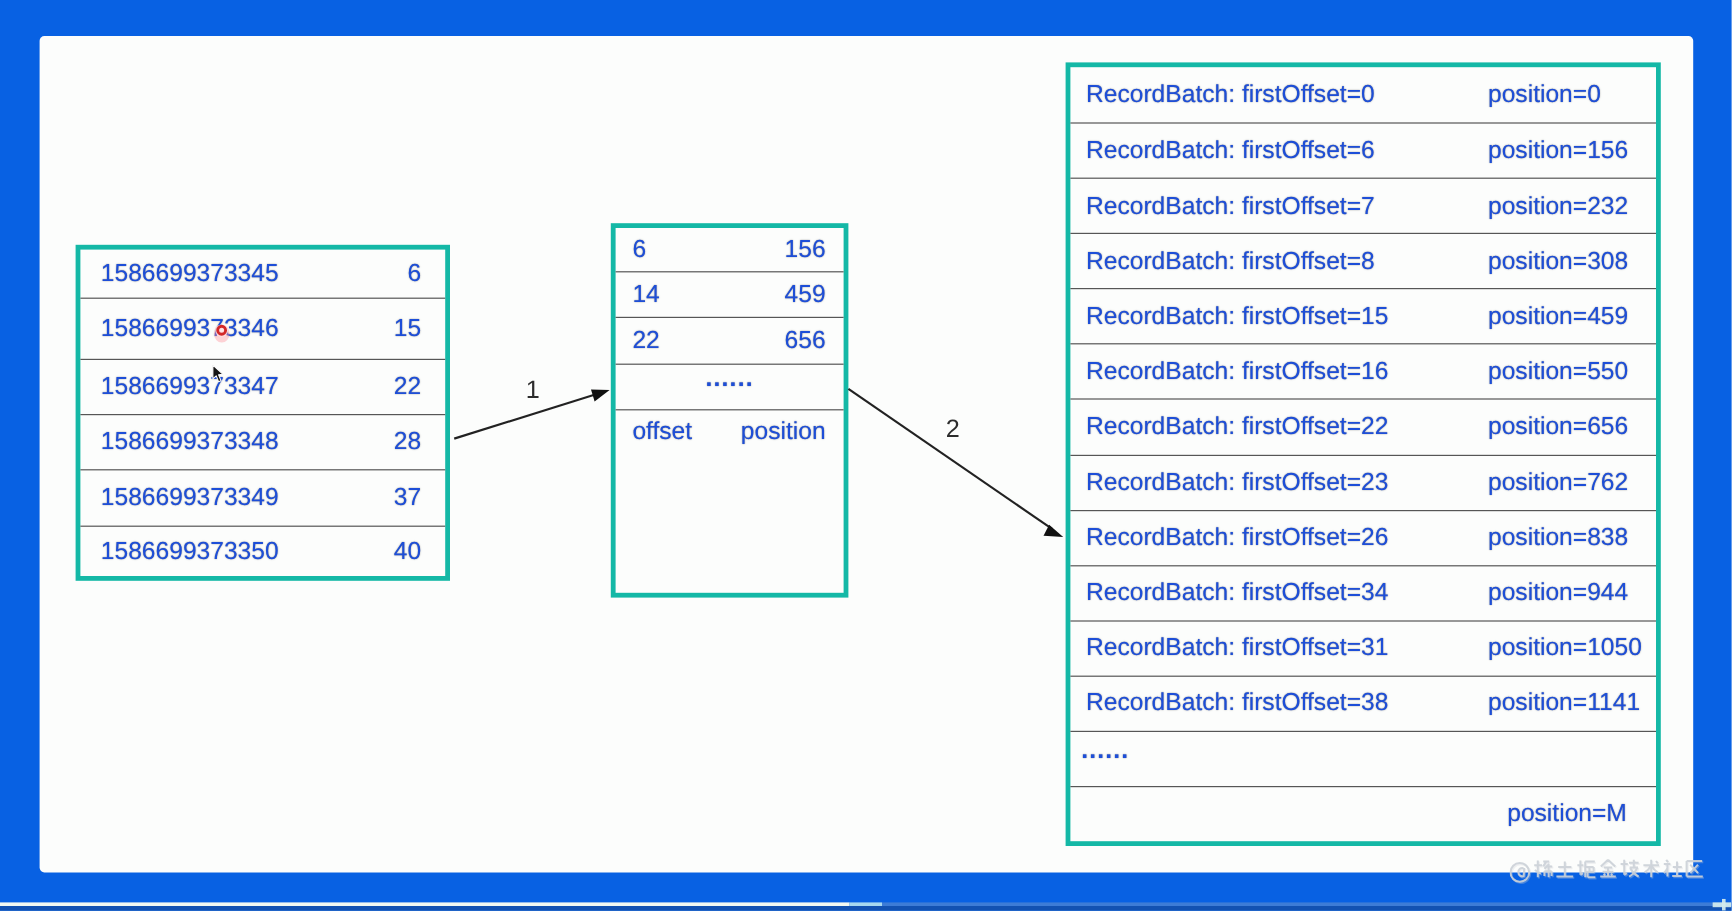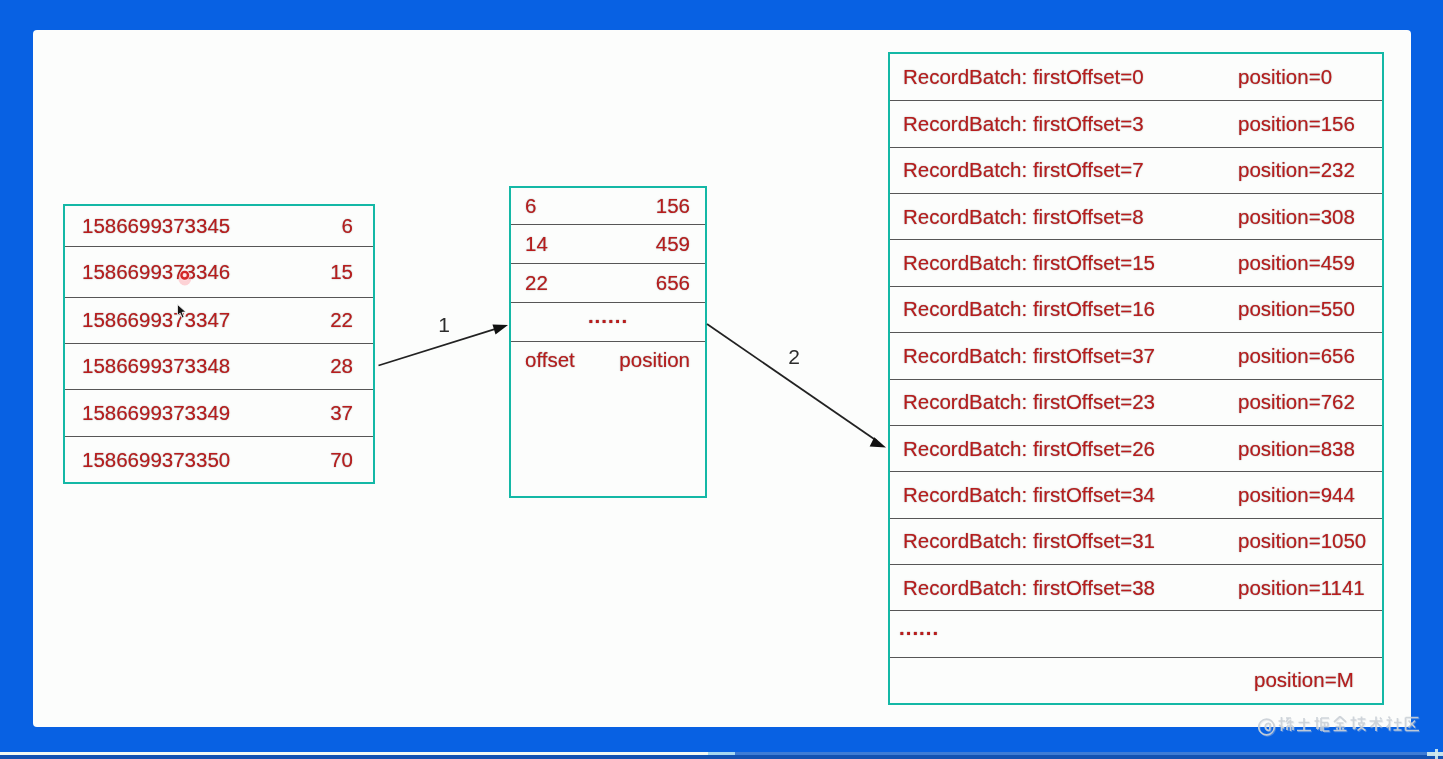--- a/index.html
+++ b/index.html
@@ -1,19 +1,19 @@
 <!DOCTYPE html>
 <html><head>
 <meta charset="utf-8">
 <style>
 html,body{margin:0;padding:0}
 body{width:1443px;height:759px;background:#0861e3;position:relative;overflow:hidden;
      font-family:"Liberation Sans",sans-serif}
 #stage{position:absolute;left:33px;top:30px;width:1378px;height:697px;background:#fcfdfc;border-radius:4px}
-.tbl{position:absolute;display:grid;border:2px solid #14b8a6;color:#b91c1c;font-size:20.5px;box-sizing:border-box;text-shadow:0 0 1.2px rgba(43,43,43,0.6)}
+.tbl{position:absolute;display:grid;border:4px solid #14b8a6;color:#1d4ed8;font-size:20.5px;box-sizing:border-box;text-shadow:0 0 1.2px rgba(43,43,43,0.6)}
 .tbl .row{border-top:1px solid #565656;display:flex;align-items:center;position:relative;box-sizing:border-box}
 .tbl .row:first-child{border-top:none}
 .lp{padding-left:17px}
 .rv{position:absolute;right:20px}
 #t2 .lp{padding-left:14px}
 #t2 .rv{right:15px}
 .dots{width:100%;text-align:center;letter-spacing:1px;transform:translateY(-6px);font-weight:bold}
 #t3 .lp{padding-left:13px}
 #t3 .pos{position:absolute;left:348px}
 #t3 .dots2{padding-left:9px;letter-spacing:1px;transform:translateY(-6px);font-weight:bold}
@@ -45,21 +45,21 @@
     <div class="row">
         <span class="lp">1586699373348</span>
         <span class="rv">28</span>
       </div>
     <div class="row">
         <span class="lp">1586699373349</span>
         <span class="rv">37</span>
       </div>
     <div class="row">
         <span class="lp">1586699373350</span>
-        <span class="rv">70</span>
+        <span class="rv">40</span>
       </div>
   </div>
   <div class="tbl" id="t2" style="left:476px;top:156px;width:198px;height:312px;grid-template-rows:36px repeat(7,1fr)">
     <div class="row">
         <span class="lp">6</span>
         <span class="rv">156</span>
       </div>
     <div class="row">
         <span class="lp">14</span>
         <span class="rv">459</span>
@@ -75,41 +75,41 @@
         <span class="lp">offset</span>
         <span class="rv">position</span>
       </div>
   </div>
   <div class="tbl" id="t3" style="left:855px;top:22px;width:496px;height:653px;grid-template-rows:repeat(14,1fr)">
     <div class="row">
         <span class="lp">RecordBatch: firstOffset=0</span>
         <span class="pos">position=0</span>
       </div>
     <div class="row">
-        <span class="lp">RecordBatch: firstOffset=3</span>
+        <span class="lp">RecordBatch: firstOffset=6</span>
         <span class="pos">position=156</span>
       </div>
     <div class="row">
         <span class="lp">RecordBatch: firstOffset=7</span>
         <span class="pos">position=232</span>
       </div>
     <div class="row">
         <span class="lp">RecordBatch: firstOffset=8</span>
         <span class="pos">position=308</span>
       </div>
     <div class="row">
         <span class="lp">RecordBatch: firstOffset=15</span>
         <span class="pos">position=459</span>
       </div>
     <div class="row">
         <span class="lp">RecordBatch: firstOffset=16</span>
         <span class="pos">position=550</span>
       </div>
     <div class="row">
-        <span class="lp">RecordBatch: firstOffset=37</span>
+        <span class="lp">RecordBatch: firstOffset=22</span>
         <span class="pos">position=656</span>
       </div>
     <div class="row">
         <span class="lp">RecordBatch: firstOffset=23</span>
         <span class="pos">position=762</span>
       </div>
     <div class="row">
         <span class="lp">RecordBatch: firstOffset=26</span>
         <span class="pos">position=838</span>
       </div>

